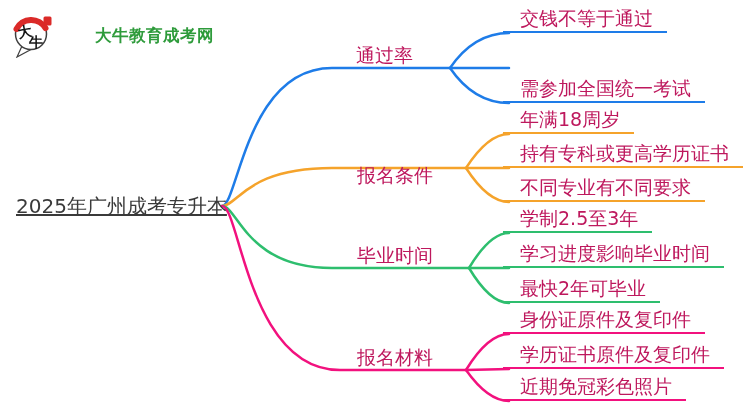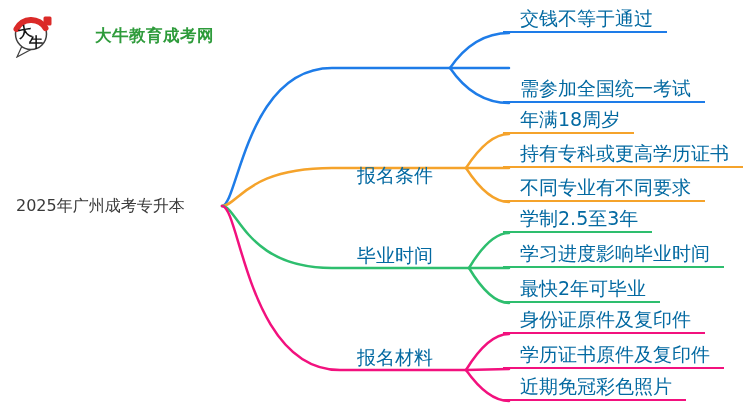--- a/index.html
+++ b/index.html
@@ -3,22 +3,22 @@
 <meta charset="utf-8">
 <style>
   html,body { margin:0; padding:0; background:#fff; }
   .canvas {
     position:relative; width:750px; height:410px; background:#ffffff;
     font-family:"DejaVu Sans","Liberation Sans",sans-serif; overflow:hidden;
   }
   svg.links { position:absolute; left:0; top:0; width:750px; height:410px; }
   svg.links path { fill:none; stroke-width:2.5px; stroke-linecap:round; }
 
-  .node { position:absolute; white-space:nowrap; color:#0369a1; }
-  .root-label { left:16px; top:194px; font-size:16px; line-height:24px; color:#3a3a3a; }
+  .node { position:absolute; white-space:nowrap; color:#be185d; }
+  .root-label { left:16px; top:194px; font-size:20px; line-height:24px; color:#3a3a3a;text-decoration:underline; }
   .branch-label { font-size:19px; line-height:22px; }
   .child-node {
     font-size:19px; line-height:22px;
     padding:0 14px 2px 17px;
     border-bottom:2.5px solid #000;
   }
 
   
   .bl-0 { left:356px; top:44px; }
   .bl-1 { left:357px; top:144px;margin-top:20px; }
@@ -75,20 +75,21 @@
       <text x="6" y="25" font-size="14" font-weight="bold" fill="#141414" transform="rotate(-10 11 21)">大</text>
       <text x="17" y="35" font-size="14" font-weight="bold" fill="#141414">牛</text>
     </svg>
     <div class="logo-texts">
       <div class="logo-title">大牛教育成考网</div>
     </div>
   </div>
 
   <div class="node root-label">2025年广州成考专升本</div>
 
+  <div class="node branch-label bl-0">通过率</div>
   <div class="node branch-label bl-1">报名条件</div>
   <div class="node branch-label bl-2">毕业时间</div>
   <div class="node branch-label bl-3">报名材料</div>
 
   <div class="node child-node ch ch-0-0" style="border-bottom-color: rgb(30, 124, 232);">交钱不等于通过</div>
   <div class="node child-node ch ch-0-2" style="border-bottom-color: rgb(30, 124, 232);">需参加全国统一考试</div>
 
   <div class="node child-node ch ch-1-0" style="border-bottom-color: rgb(245, 163, 43);">年满18周岁</div>
   <div class="node child-node ch ch-1-1" style="border-bottom-color: rgb(245, 163, 43);">持有专科或更高学历证书</div>
   <div class="node child-node ch ch-1-2" style="border-bottom-color: rgb(245, 163, 43);">不同专业有不同要求</div>

